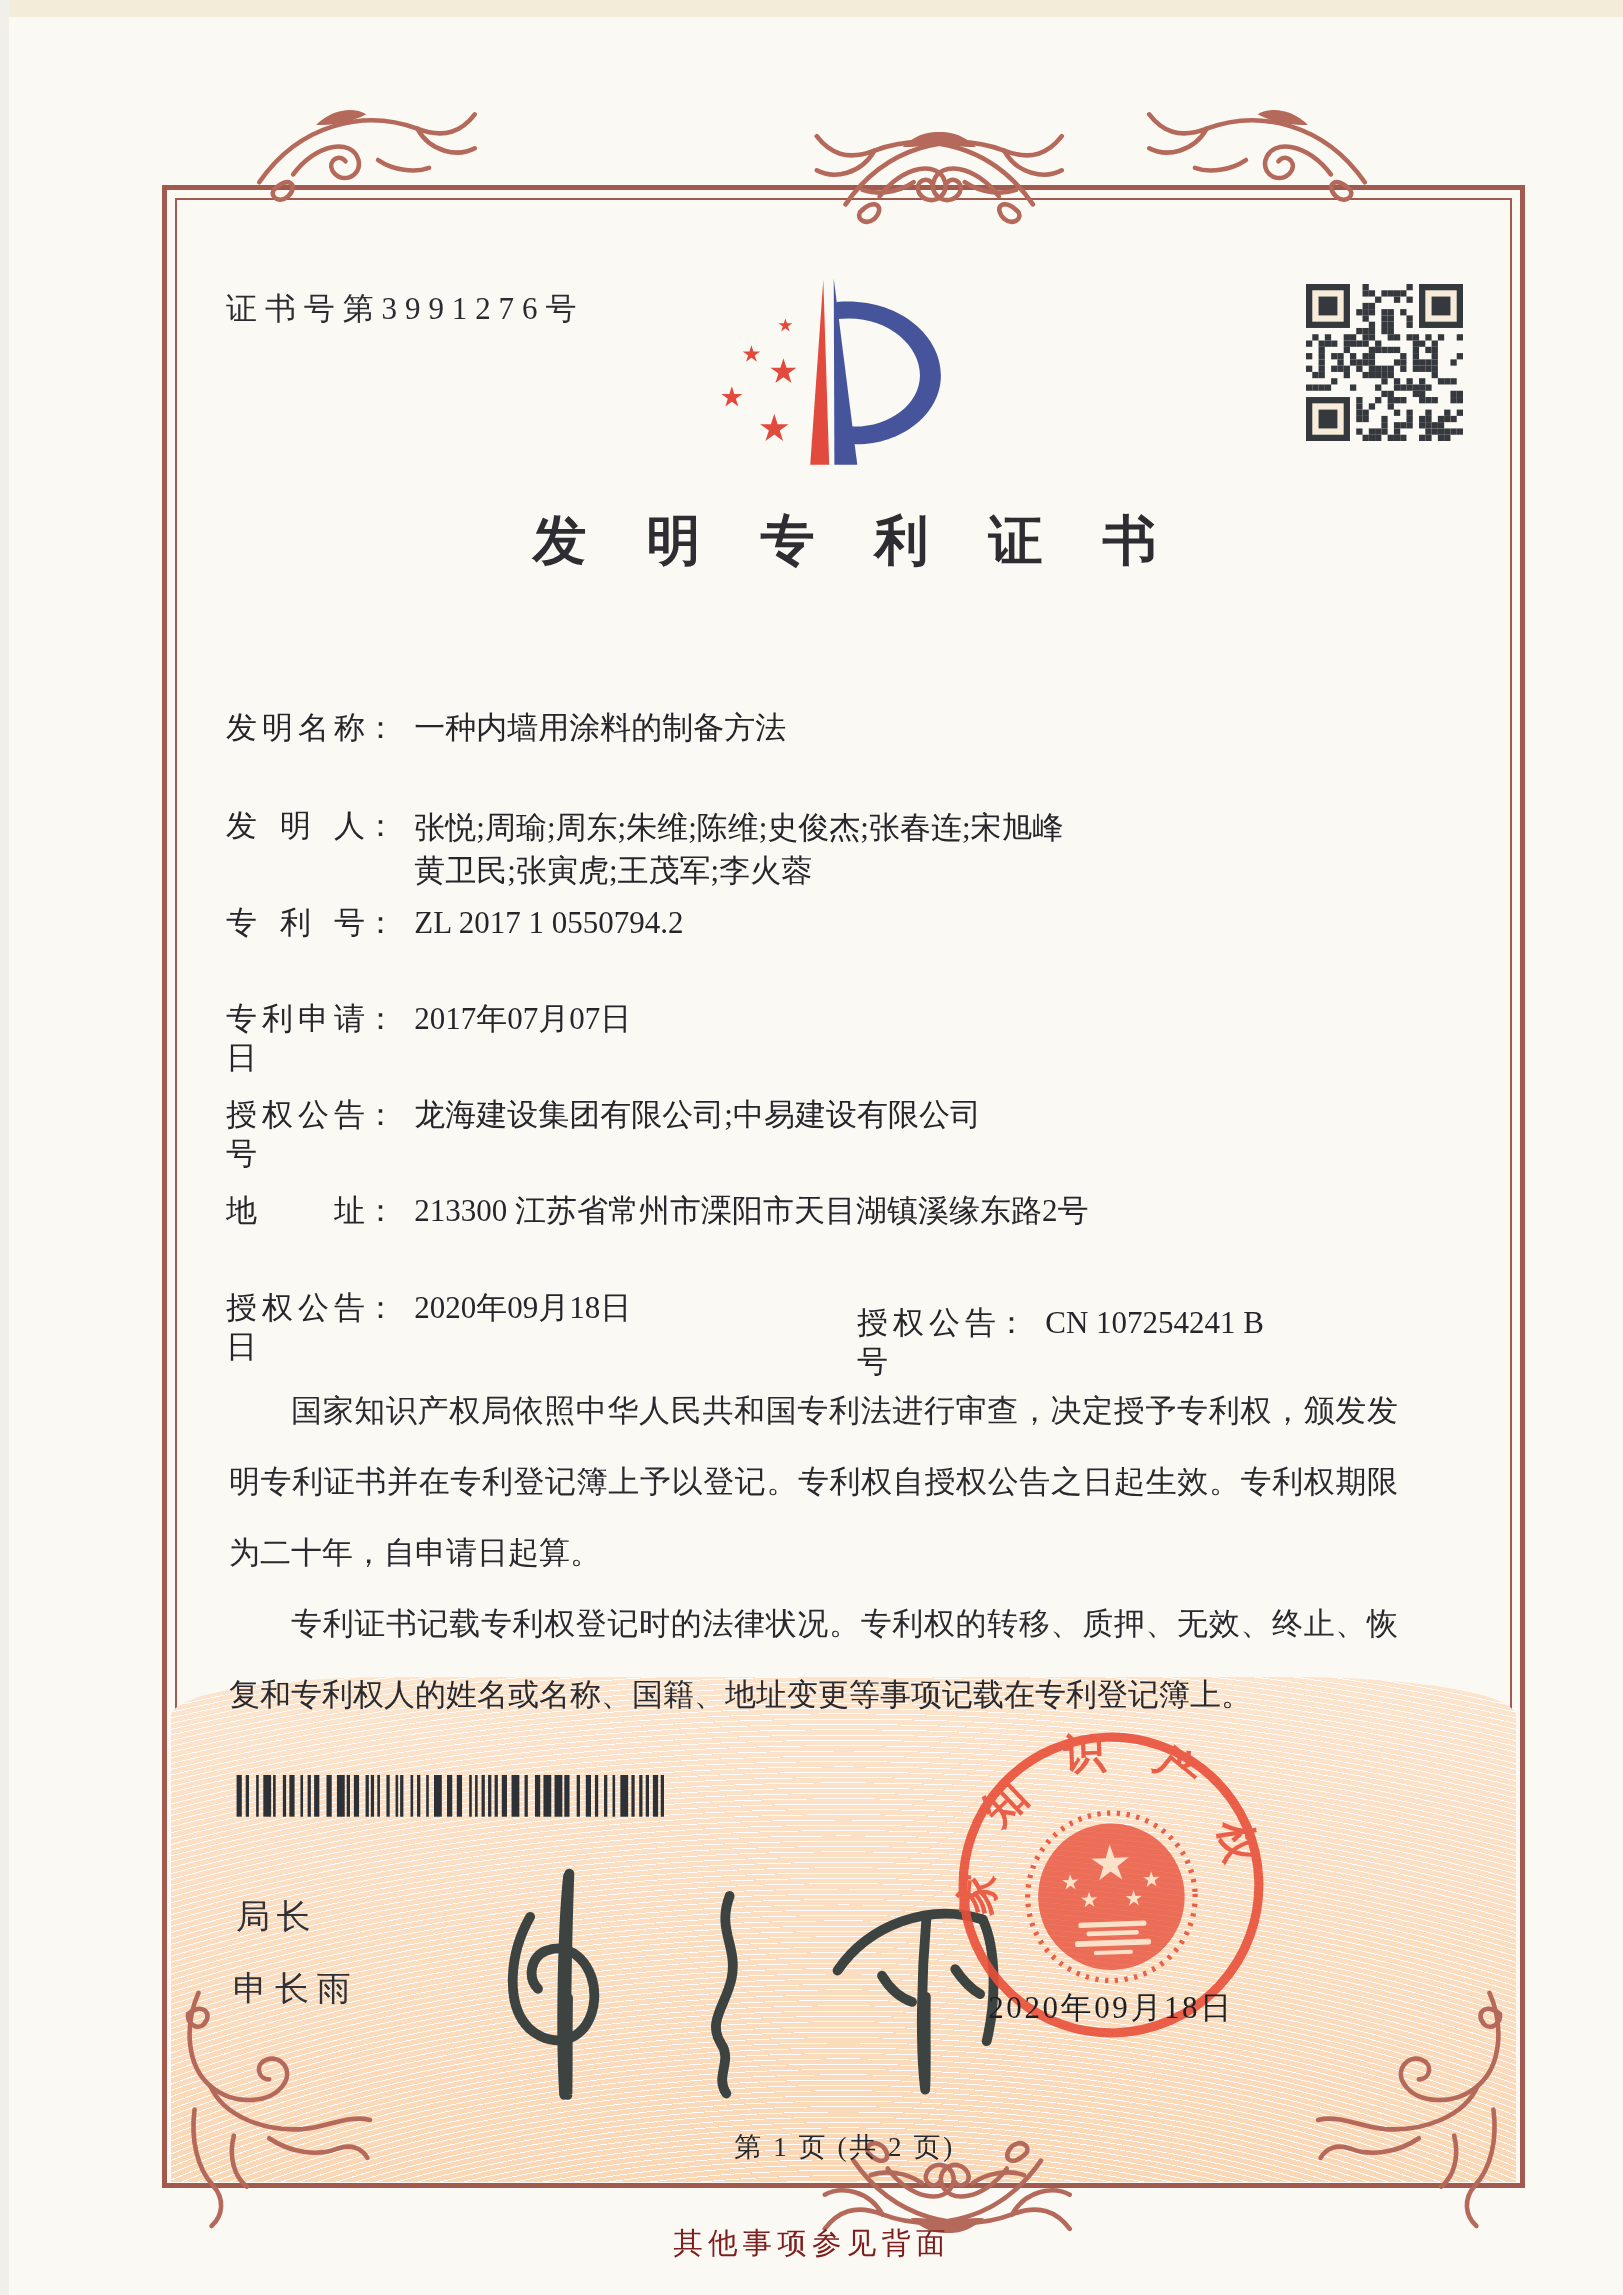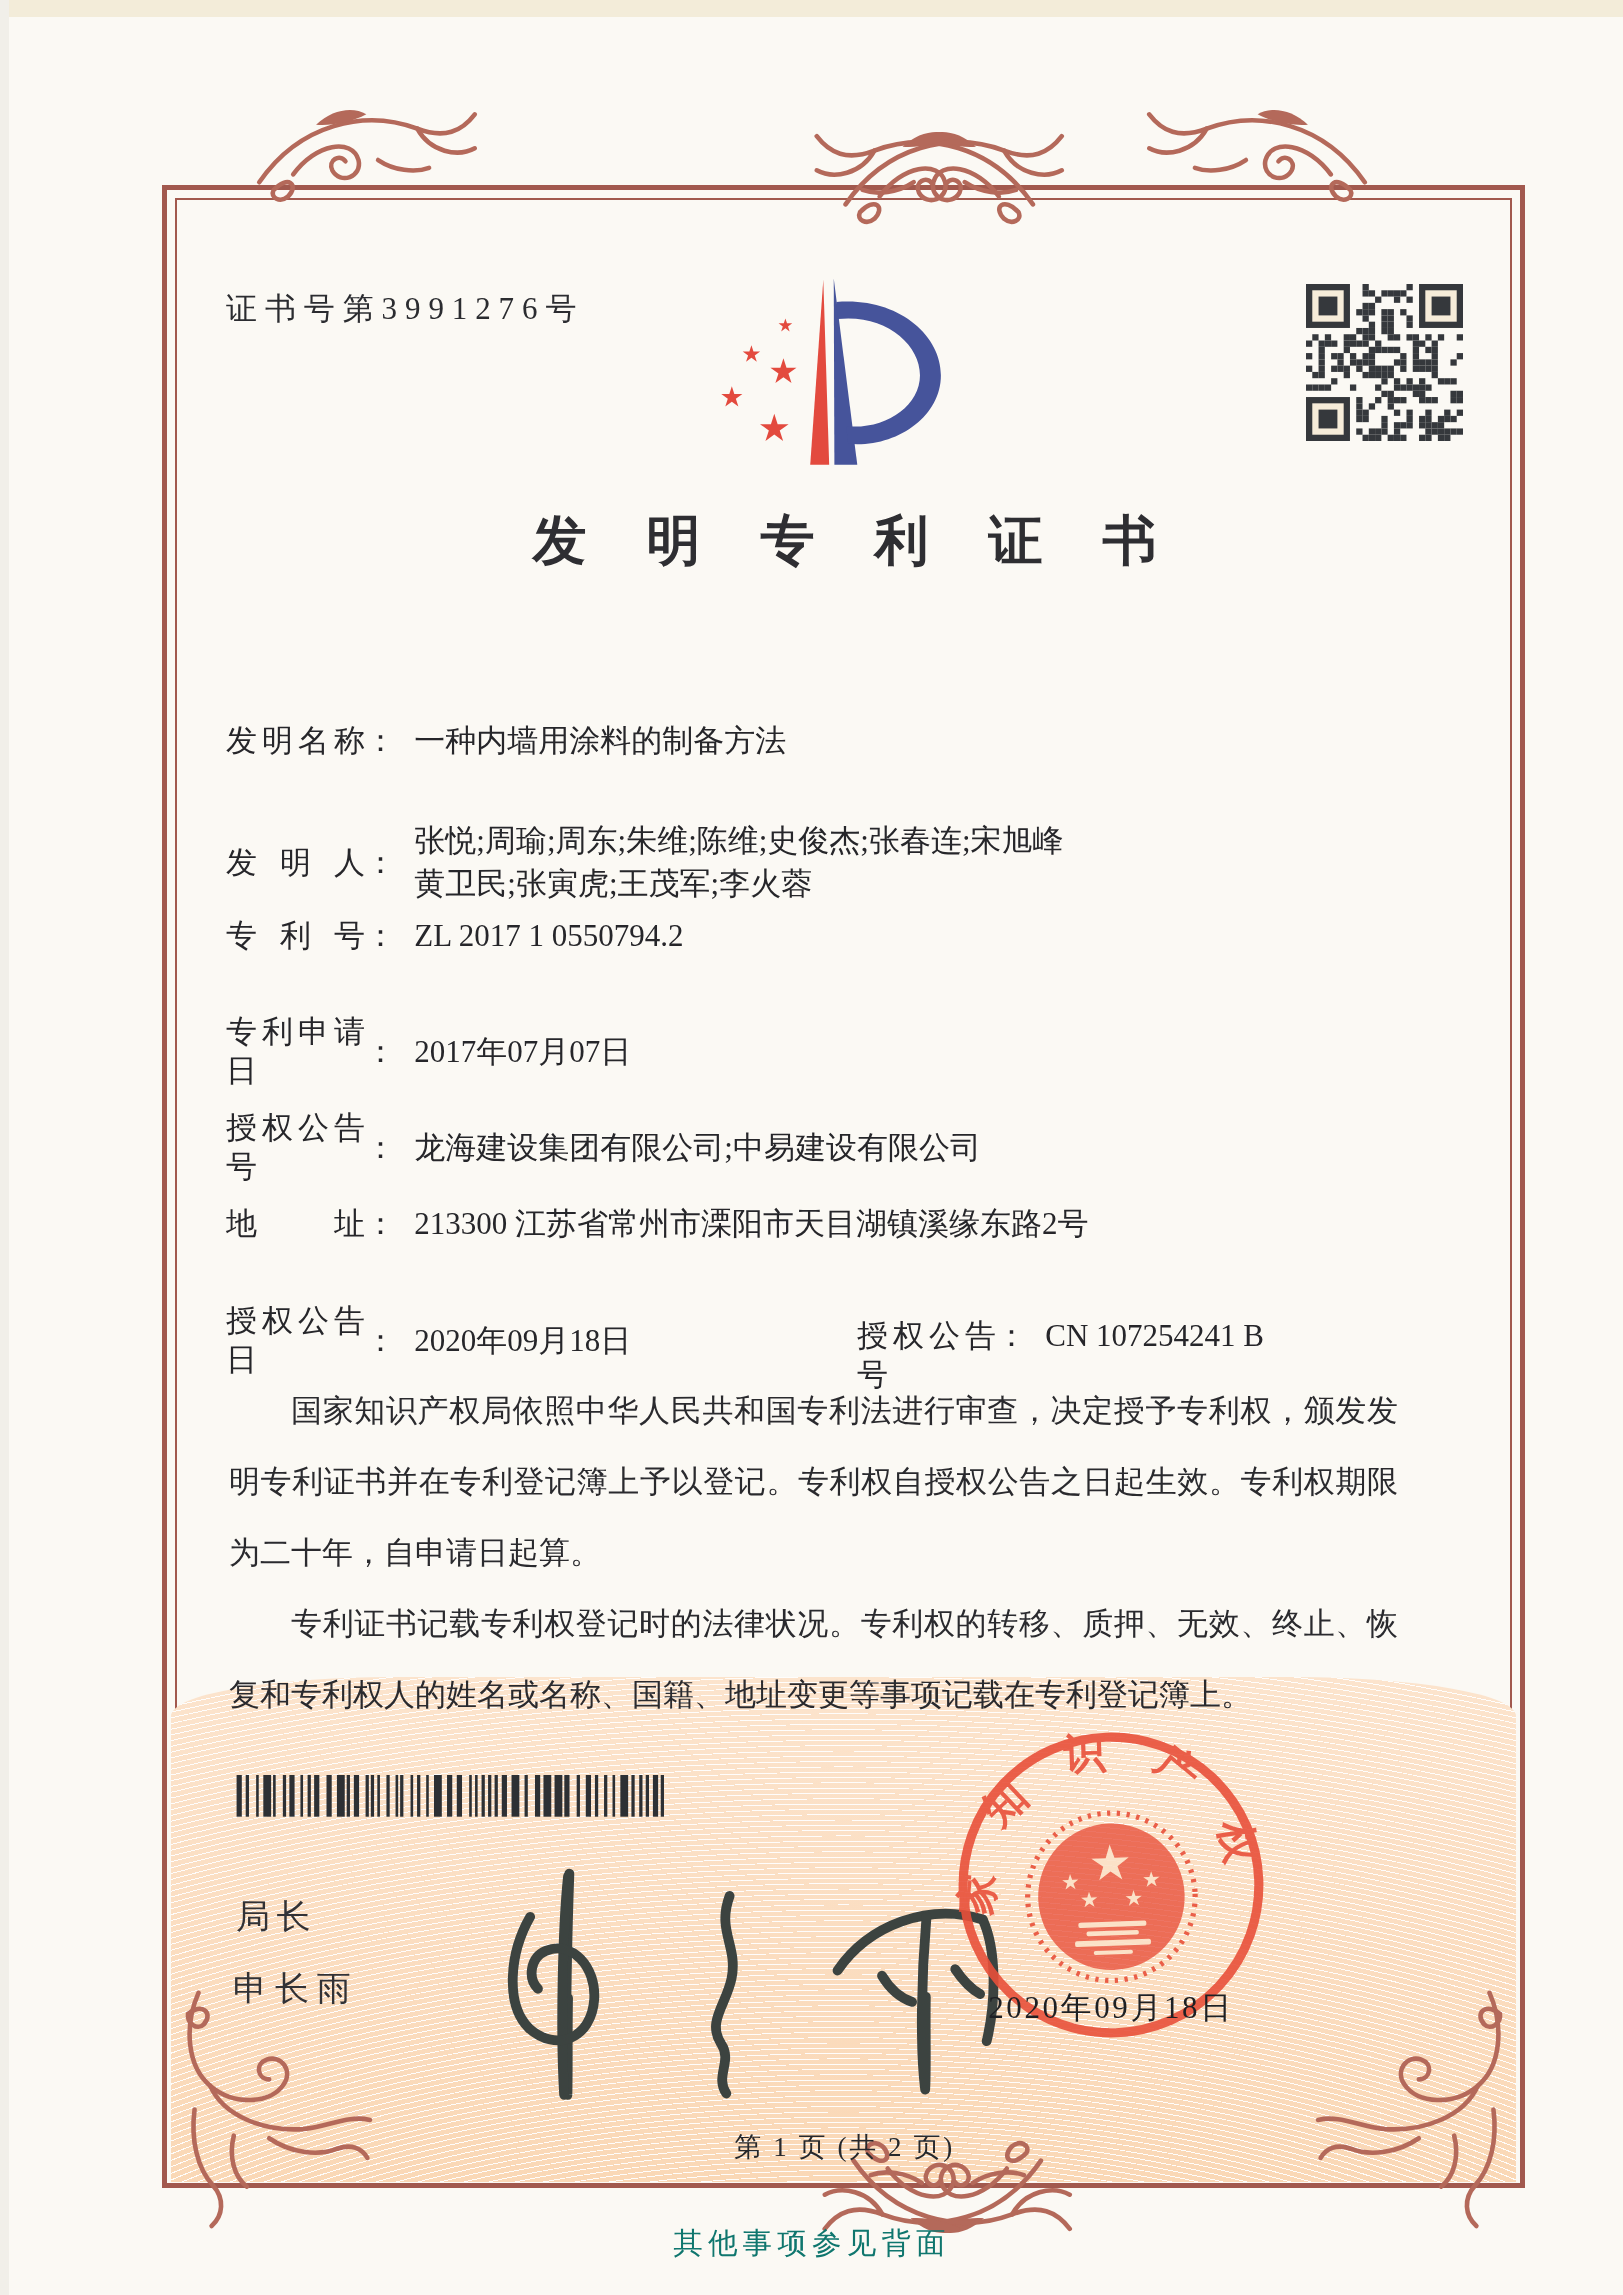--- a/index.html
+++ b/index.html
@@ -42,22 +42,22 @@
 
   .logo{position:absolute;left:700px;top:272px;}
   .qr{position:absolute;left:1306px;top:284px;}
 
   .title{
     position:absolute;left:164px;top:505px;width:1361px;
     text-align:center;font-size:54px;font-weight:700;color:#2e2e32;
     letter-spacing:60px;text-indent:60px;white-space:nowrap;
   }
 
-  .row{position:absolute;left:226px;width:1178px;display:flex;align-items:center;
-       font-size:31px;line-height:39px;color:#26262a;margin-top:13px;}
+  .row{position:absolute;left:226px;width:1178px;display:flex;align-items:flex-start;
+       font-size:31px;line-height:39px;color:#26262a;}
   .flabel{display:inline-block;width:139px;text-align:justify;text-align-last:justify;flex:0 0 auto;}
   .colon{flex:0 0 auto;width:31px;}
   .fvalue{margin-left:18.3px;flex:0 0 auto;}
   .fvalue.two-line{line-height:43px;}
   .subfield{position:absolute;left:631px;top:15px;display:flex;}
 
   .paras{position:absolute;left:229px;top:1375px;width:1169px;}
   .paras p{margin:0;font-size:31px;line-height:71px;text-indent:62px;
            text-align:justify;color:#2a2a2e;}
 
@@ -69,21 +69,21 @@
 
   .seal{position:absolute;left:954px;top:1728px;transform:rotate(-2deg);}
   .seal-date{
     position:absolute;left:954px;top:1987px;width:314px;text-align:center;
     font-size:31px;letter-spacing:2.6px;color:#1e2024;white-space:nowrap;
   }
 
   .pageinfo{position:absolute;left:164px;top:2129px;width:1361px;text-align:center;
             font-size:27px;letter-spacing:2.6px;color:#26282c;}
   .backnote{position:absolute;left:0;top:2224px;width:1624px;text-align:center;
-            font-size:29.5px;letter-spacing:5.2px;color:#0f766e;}
+            font-size:29.5px;letter-spacing:5.2px;color:#7f1d1d;}
 
   .orn{position:absolute;pointer-events:none;}
 </style>
 </head>
 <body>
 
 <div class="page">
 
   <div class="scan-edge-top"></div>
   <div class="scan-edge-left"></div>

